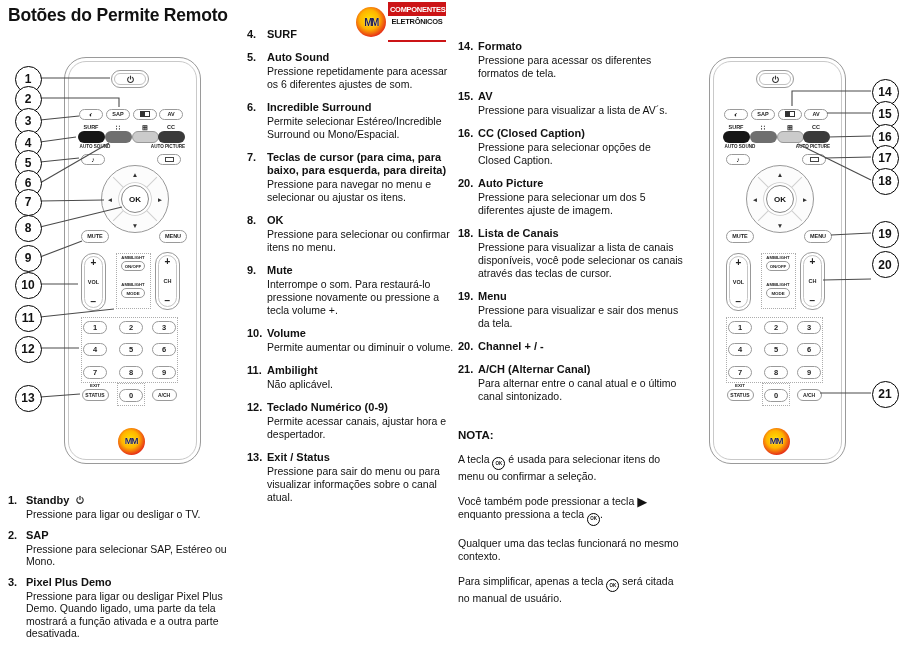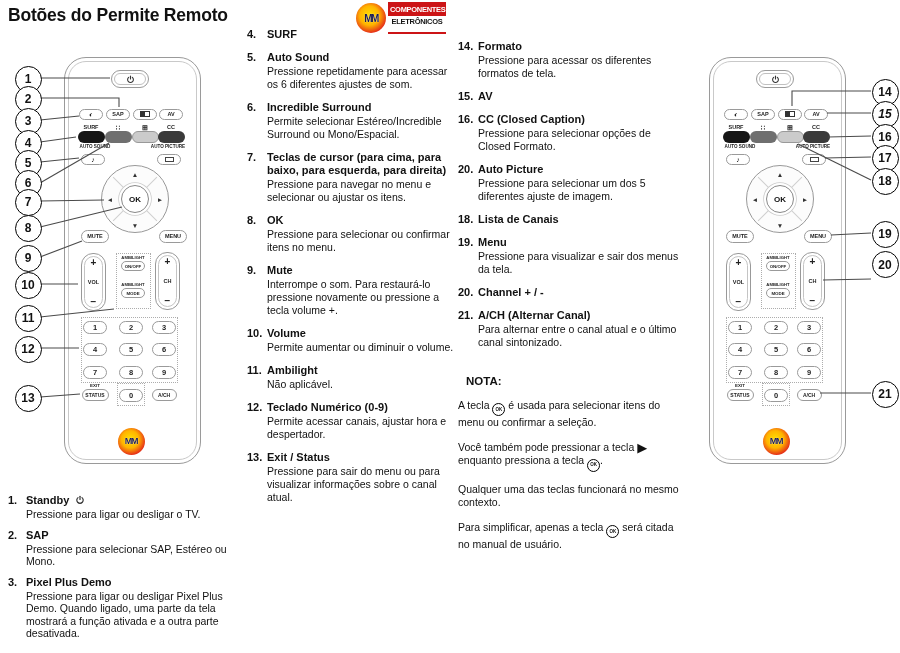--- a/index.html
+++ b/index.html
@@ -9,31 +9,31 @@
   
   .title{position:absolute;left:8px;top:5px;font-size:17.5px;font-weight:bold;letter-spacing:-0.2px;}
   .logo{position:absolute;left:356px;top:2px;display:flex;align-items:center;}
   .logo-circle{width:30px;height:30px;border-radius:50%;
       background:radial-gradient(circle at 45% 42%, #ffe000 0%, #ffb400 40%, #e63018 72%, #c00c0c 100%);
       display:flex;align-items:center;justify-content:center;
       font-weight:bold;font-size:10px;color:#1d1b4f;letter-spacing:-1.5px;text-shadow:0 0 1px #fff;}
   .logo-text{margin-left:2px;width:58px;}
   .logo-l1{background:#cc1416;color:#fff;font-size:7.5px;font-weight:bold;text-align:center;
       padding:2px 1px 1px;letter-spacing:-0.3px;border:1px solid #cc1416;}
-  .logo-l2{color:#161616;font-size:7.5px;font-weight:bold;text-align:center;padding:1px 0 6px;
+  .logo-l2{color:#161616;font-size:7.5px;font-weight:bold;text-align:center;padding:1px 0 14px;
       letter-spacing:-0.3px;border-bottom:2px solid #cc1416;}
 
   
   .col{position:absolute;}
   .item{position:relative;padding-left:20px;margin-bottom:10px;font-size:10.5px;line-height:13px;}
   .item .num{position:absolute;left:0;top:0;font-weight:bold;font-size:11px;}
   .item .head{font-weight:bold;font-size:11px;line-height:13px;}
   .item .desc{margin-top:1px;}
   .bl .item{padding-left:18px;margin-bottom:8px;font-size:10.5px;line-height:12.5px;}
-  .note-h{font-weight:bold;font-size:11.5px;margin:26px 8px 12px;}
+  .note-h{font-weight:bold;font-size:11.5px;margin:26px 0 12px;}
   .note-p{font-size:10.5px;line-height:13.5px;margin-bottom:11px;}
   .ok-key{display:inline-flex;width:11px;height:11px;border:1px solid #000;border-radius:50%;
       align-items:center;justify-content:center;font-size:4.5px;font-weight:bold;vertical-align:-2px;}
   .arrow-key{font-size:13px;vertical-align:-1px;}
   .standby-ic{width:10px;height:10px;vertical-align:-1px;margin-left:3px;}
 
   
   .remote{position:absolute;width:135px;height:405px;border:1.5px solid #9a9a9a;border-radius:22px;background:#fff;}
   .remote-inner{position:absolute;inset:3px;border:1px solid #c9c9c9;border-radius:18px;}
   .btn{position:absolute;border:1px solid #9a9a9a;background:#fff;box-sizing:border-box;
@@ -93,24 +93,24 @@
       <div class="item"><span class="num">8.</span><span class="head">OK</span><div class="desc">Pressione para selecionar ou confirmar itens no menu.</div></div>
       <div class="item"><span class="num">9.</span><span class="head">Mute</span><div class="desc">Interrompe o som. Para restaurá-lo pressione novamente ou pressione a tecla volume +.</div></div>
       <div class="item"><span class="num">10.</span><span class="head">Volume</span><div class="desc">Permite aumentar ou diminuir o volume.</div></div>
       <div class="item"><span class="num">11.</span><span class="head">Ambilight</span><div class="desc">Não aplicável.</div></div>
       <div class="item"><span class="num">12.</span><span class="head">Teclado Numérico (0-9)</span><div class="desc">Permite acessar canais, ajustar hora e despertador.</div></div>
       <div class="item"><span class="num">13.</span><span class="head">Exit / Status</span><div class="desc">Pressione para sair do menu ou para visualizar informações sobre o canal atual.</div></div>
     </div>
   <div id="col2" class="col" style="left:458px;top:40px;width:228px;">
     <div id="col2items">
         <div class="item"><span class="num">14.</span><span class="head">Formato</span><div class="desc">Pressione para acessar os diferentes formatos de tela.</div></div>
-        <div class="item"><span class="num">15.</span><span class="head">AV</span></div>
-        <div class="item"><span class="num">16.</span><span class="head">CC (Closed Caption)</span><div class="desc">Pressione para selecionar opções de Closed Formato.</div></div>
+        <div class="item"><span class="num">15.</span><span class="head">AV</span><div class="desc">Pressione para visualizar a lista de AV´s.</div></div>
+        <div class="item"><span class="num">16.</span><span class="head">CC (Closed Caption)</span><div class="desc">Pressione para selecionar opções de Closed Caption.</div></div>
         <div class="item"><span class="num">20.</span><span class="head">Auto Picture</span><div class="desc">Pressione para selecionar um dos 5 diferentes ajuste de imagem.</div></div>
-        <div class="item"><span class="num">18.</span><span class="head">Lista de Canais</span></div>
+        <div class="item"><span class="num">18.</span><span class="head">Lista de Canais</span><div class="desc">Pressione para visualizar a lista de canais disponíveis, você pode selecionar os canais através das teclas de cursor.</div></div>
         <div class="item"><span class="num">19.</span><span class="head">Menu</span><div class="desc">Pressione para visualizar e sair dos menus da tela.</div></div>
         <div class="item"><span class="num">20.</span><span class="head">Channel + / -</span></div>
         <div class="item"><span class="num">21.</span><span class="head">A/CH (Alternar Canal)</span><div class="desc">Para alternar entre o canal atual e o último canal sintonizado.</div></div>
       </div>
     <div class="note-h">NOTA:</div>
     <div id="noteps">
         <div class="note-p">A tecla <span class="ok-key">OK</span> é usada para selecionar itens do menu ou confirmar a seleção.</div>
         <div class="note-p">Você também pode pressionar a tecla  <span class="arrow-key">▶</span> enquanto pressiona a tecla <span class="ok-key">OK</span>.</div>
         <div class="note-p">Qualquer uma das teclas funcionará no mesmo contexto.</div>
         <div class="note-p">Para simplificar, apenas a tecla <span class="ok-key">OK</span> será citada no manual de usuário.</div>
@@ -347,20 +347,20 @@
     <div class="callout" style="left: 14.5px; top: 149.5px; width: 25px; height: 25px;">5</div>
     <div class="callout" style="left: 14.5px; top: 169.5px; width: 25px; height: 25px;">6</div>
     <div class="callout" style="left: 14.5px; top: 188.5px; width: 25px; height: 25px;">7</div>
     <div class="callout" style="left: 14.5px; top: 214.5px; width: 25px; height: 25px;">8</div>
     <div class="callout" style="left: 14.5px; top: 244.5px; width: 25px; height: 25px;">9</div>
     <div class="callout" style="left: 14.5px; top: 271.5px; width: 25px; height: 25px;">10</div>
     <div class="callout" style="left: 14.5px; top: 304.5px; width: 25px; height: 25px;">11</div>
     <div class="callout" style="left: 14.5px; top: 335.5px; width: 25px; height: 25px;">12</div>
     <div class="callout" style="left: 14.5px; top: 384.5px; width: 25px; height: 25px;">13</div>
     <div class="callout" style="left: 871.5px; top: 78.5px; width: 25px; height: 25px;">14</div>
-    <div class="callout" style="left: 871.5px; top: 100.5px; width: 25px; height: 25px; font-style: italic;">15</div>
+    <div class="callout" style="left: 871.5px; top: 100.5px; width: 25px; height: 25px;">15</div>
     <div class="callout" style="left: 871.5px; top: 123.5px; width: 25px; height: 25px;">16</div>
     <div class="callout" style="left: 871.5px; top: 144.5px; width: 25px; height: 25px;">17</div>
     <div class="callout" style="left: 871.5px; top: 167.5px; width: 25px; height: 25px;">18</div>
     <div class="callout" style="left: 871.5px; top: 220.5px; width: 25px; height: 25px;">19</div>
     <div class="callout" style="left: 871.5px; top: 251px; width: 25px; height: 25px;">20</div>
     <div class="callout" style="left: 871.5px; top: 380.5px; width: 25px; height: 25px;">21</div>
   </div>
 
 </body></html>

